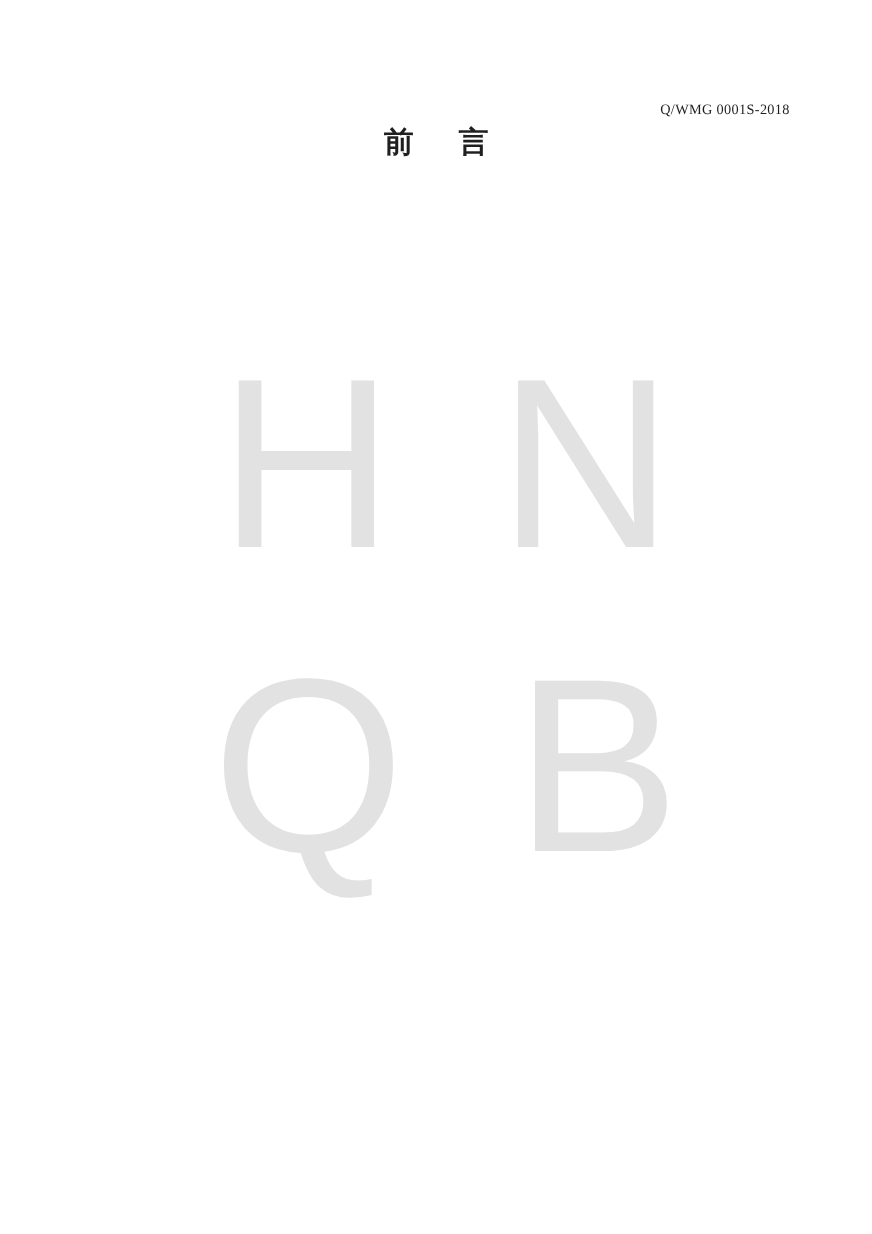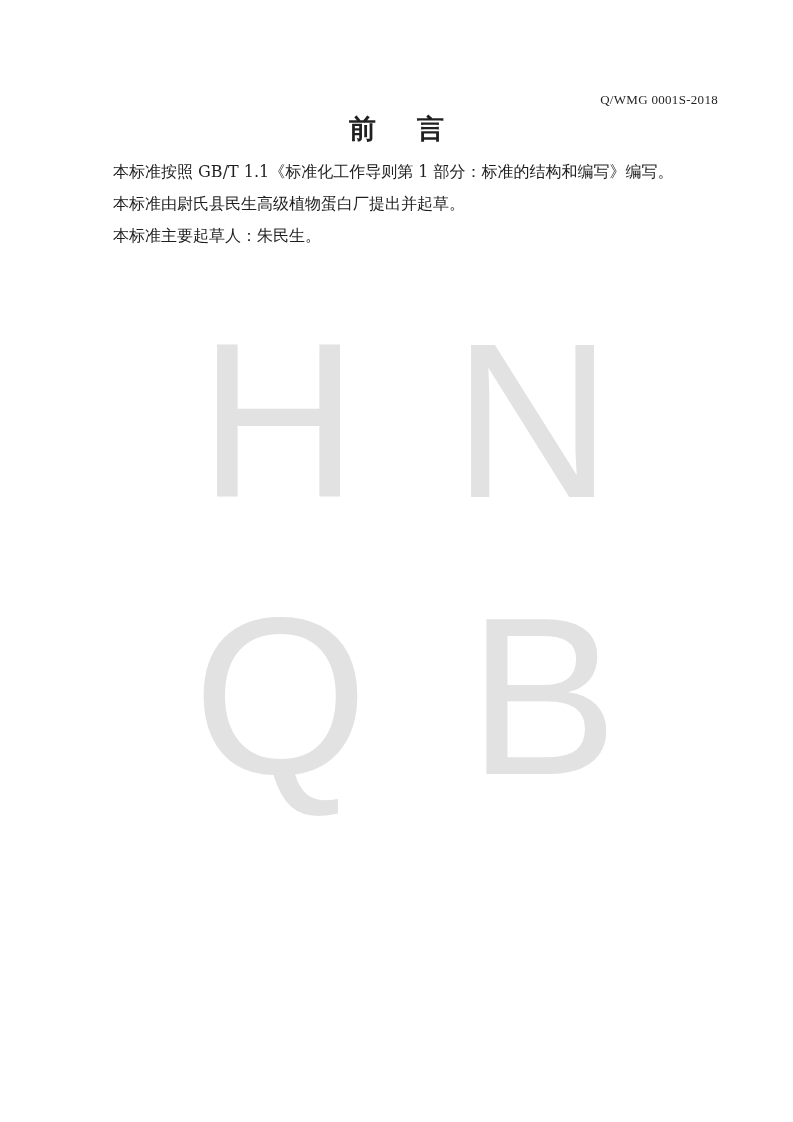--- a/index.html
+++ b/index.html
@@ -83,25 +83,20 @@
 
 <div class="page">
 
   <div class="doc-number">Q/WMG 0001S-2018</div>
 
   <h1 class="title">
     <span>前</span>
     <span>言</span>
   </h1>
 
-  <div class="body-text">
-    <p>本标准按照 GB/T 1.1《标准化工作导则第 1 部分：标准的结构和编写》编写。</p>
-    <p>本标准由尉氏县民生高级植物蛋白厂提出并起草。</p>
-    <p>本标准主要起草人：朱民生。</p>
-  </div>
 
   <div class="watermark wm-hn" aria-hidden="true">
     <span>H</span>
     <span>N</span>
   </div>
 
   <div class="watermark wm-qb" aria-hidden="true">
     <span>Q</span>
     <span>B</span>
   </div>

